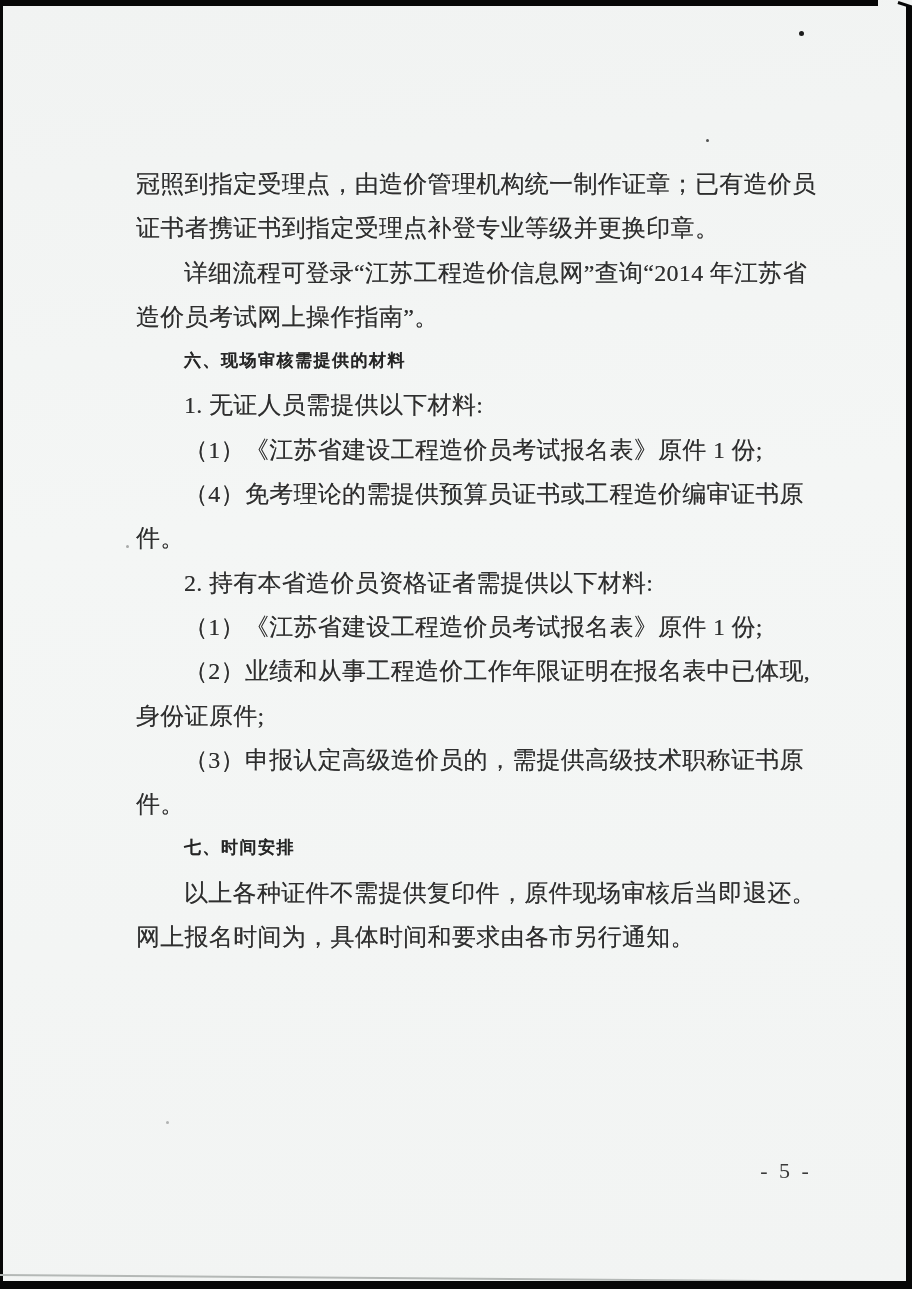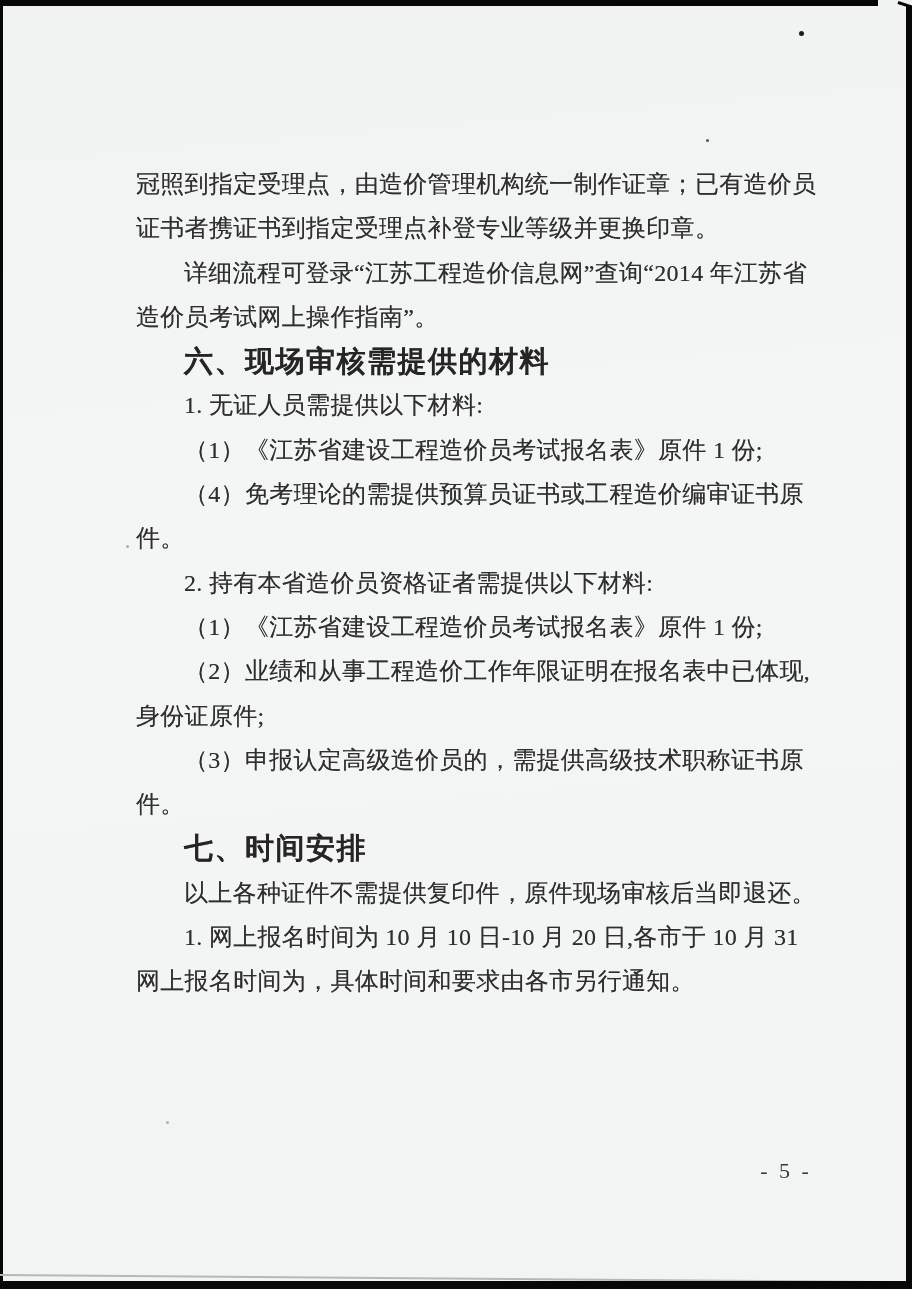--- a/index.html
+++ b/index.html
@@ -49,21 +49,21 @@
   }
   .line {
     height: 44.3px;
     line-height: 44.3px;
     white-space: nowrap;
   }
   .line.indent { padding-left: 48px; }
   .line.bold {
     font-family: "Liberation Sans", "DejaVu Sans", sans-serif;
     font-weight: 700;
-    font-size: 29px;
+    font-size: 17px;
     letter-spacing: 1.5px;
     color: #252525;
   }
   .page-number {
     position: absolute;
     left: 736px;
     top: 1156px;
     width: 100px;
     height: 30px;
     line-height: 30px;
@@ -108,21 +108,20 @@
       <div class="line indent">（4）免考理论的需提供预算员证书或工程造价编审证书原</div>
       <div class="line">件。</div>
       <div class="line indent">2. 持有本省造价员资格证者需提供以下材料:</div>
       <div class="line indent">（1）《江苏省建设工程造价员考试报名表》原件 1 份;</div>
       <div class="line indent">（2）业绩和从事工程造价工作年限证明在报名表中已体现,</div>
       <div class="line">身份证原件;</div>
       <div class="line indent">（3）申报认定高级造价员的，需提供高级技术职称证书原</div>
       <div class="line">件。</div>
       <div class="line indent bold">七、时间安排</div>
       <div class="line indent">以上各种证件不需提供复印件，原件现场审核后当即退还。</div>
-      <div class="line indent">1. 网上报名时间为 10 月 10 日-10 月 20 日,各市于 10 月 31</div>
       <div class="line">网上报名时间为，具体时间和要求由各市另行通知。</div>
     </main>
 
   <div class="page-number">- 5 -</div>
 
   <div class="speck s1"></div>
   <div class="speck s2"></div>
   <div class="speck s3"></div>
   <div class="speck s4"></div>
   <div class="speck s5"></div>

